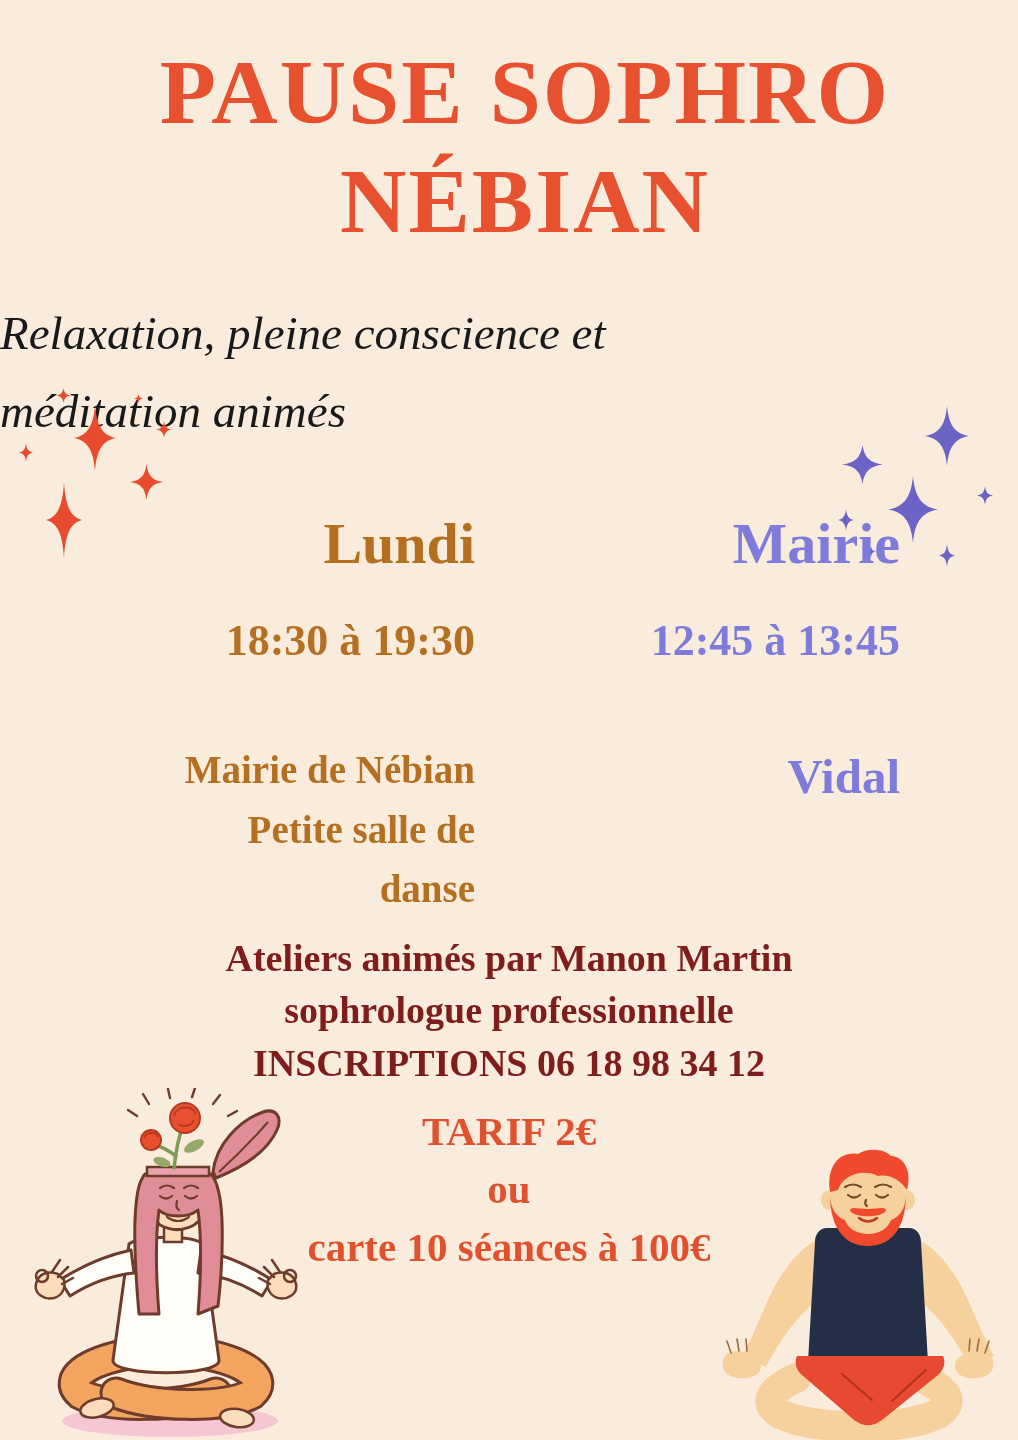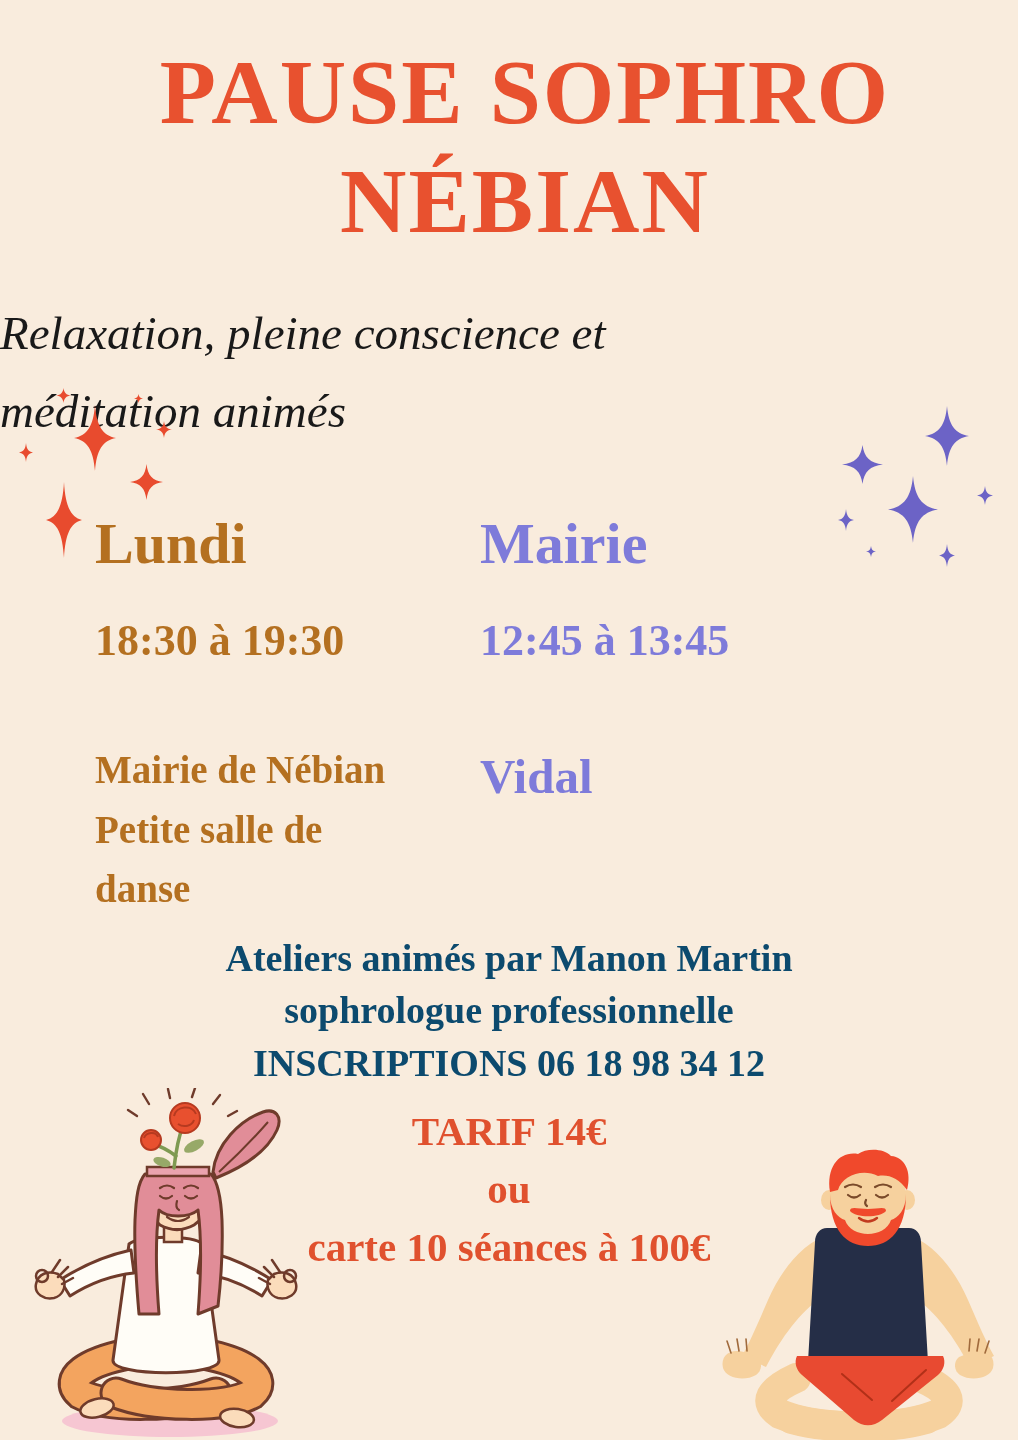--- a/index.html
+++ b/index.html
@@ -8,32 +8,32 @@
   .poster{position:relative;width:1018px;height:1440px;background:#f9ecdd;}
 
   .title{position:absolute;top:38px;left:16px;width:100%;margin:0;text-align:center;
          color:#e8512f;font-weight:bold;font-size:92px;line-height:1.18;letter-spacing:2px;}
   .title span{display:block;}
 
   .subtitle{position:absolute;top:294px;left:0;width:100%;
             color:#191919;font-style:italic;font-size:47px;line-height:1.66;font-weight:500;}
   .subtitle span{display:block;}
 
-  .session{position:absolute;text-align:left;font-weight:bold;}
+  .session{position:absolute;text-align:right;font-weight:bold;}
   .session.monday{left:95px;top:512px;width:380px;color:#b47020;}
   .session.tuesday{left:480px;top:512px;width:420px;color:#7e7bda;}
   .day{font-size:58px;line-height:1.1;}
   .time{font-size:44px;line-height:1.15;margin-top:40px;}
   .loc{margin-top:74px;}
   .loc span{display:block;}
   .monday .loc{font-size:39px;line-height:1.52;}
   .tuesday .loc{font-size:49px;line-height:1.5;}
 
   .info{position:absolute;top:932px;left:0;width:100%;text-align:center;
-        color:#0c4a6e;font-weight:bold;font-size:38px;line-height:1.38;}
+        color:#7f1d1d;font-weight:bold;font-size:38px;line-height:1.38;}
   .pricing{position:absolute;top:1102px;left:0;width:100%;text-align:center;
            color:#e0512e;font-weight:bold;font-size:41px;line-height:1.42;}
 
   .sparkle{position:absolute;}
   .sparkle svg{display:block;width:100%;height:100%;}
   .sparkle.red path{fill:#e84b2e;}
   .sparkle.purple path{fill:#6c63c6;}
 
   .illus{position:absolute;}
   .illus svg{display:block;width:100%;height:100%;}
@@ -143,21 +143,21 @@
     </div>
   </section>
 
   <div class="info">
     <div>Ateliers animés par Manon Martin</div>
     <div>sophrologue professionnelle</div>
     <div>INSCRIPTIONS 06 18 98 34 12</div>
   </div>
 
   <div class="pricing">
-    <div>TARIF 14€</div>
+    <div>TARIF 2€</div>
     <div>ou</div>
     <div>carte 10 séances à 100€</div>
   </div>
 
   <div class="illus" style="left:0;top:1088px;width:340px;height:352px">
     <svg viewBox="0 0 340 352">
       <ellipse cx="170" cy="333" rx="108" ry="16" fill="#f6c6d2"></ellipse>
       <g fill="none" stroke-linecap="round">
         <path d="M128 266 C88 274 62 290 80 306 C108 321 180 319 216 305" stroke="#6f3b2b" stroke-width="33"></path>
         <path d="M128 266 C88 274 62 290 80 306 C108 321 180 319 216 305" stroke="#f3a45f" stroke-width="27"></path>

